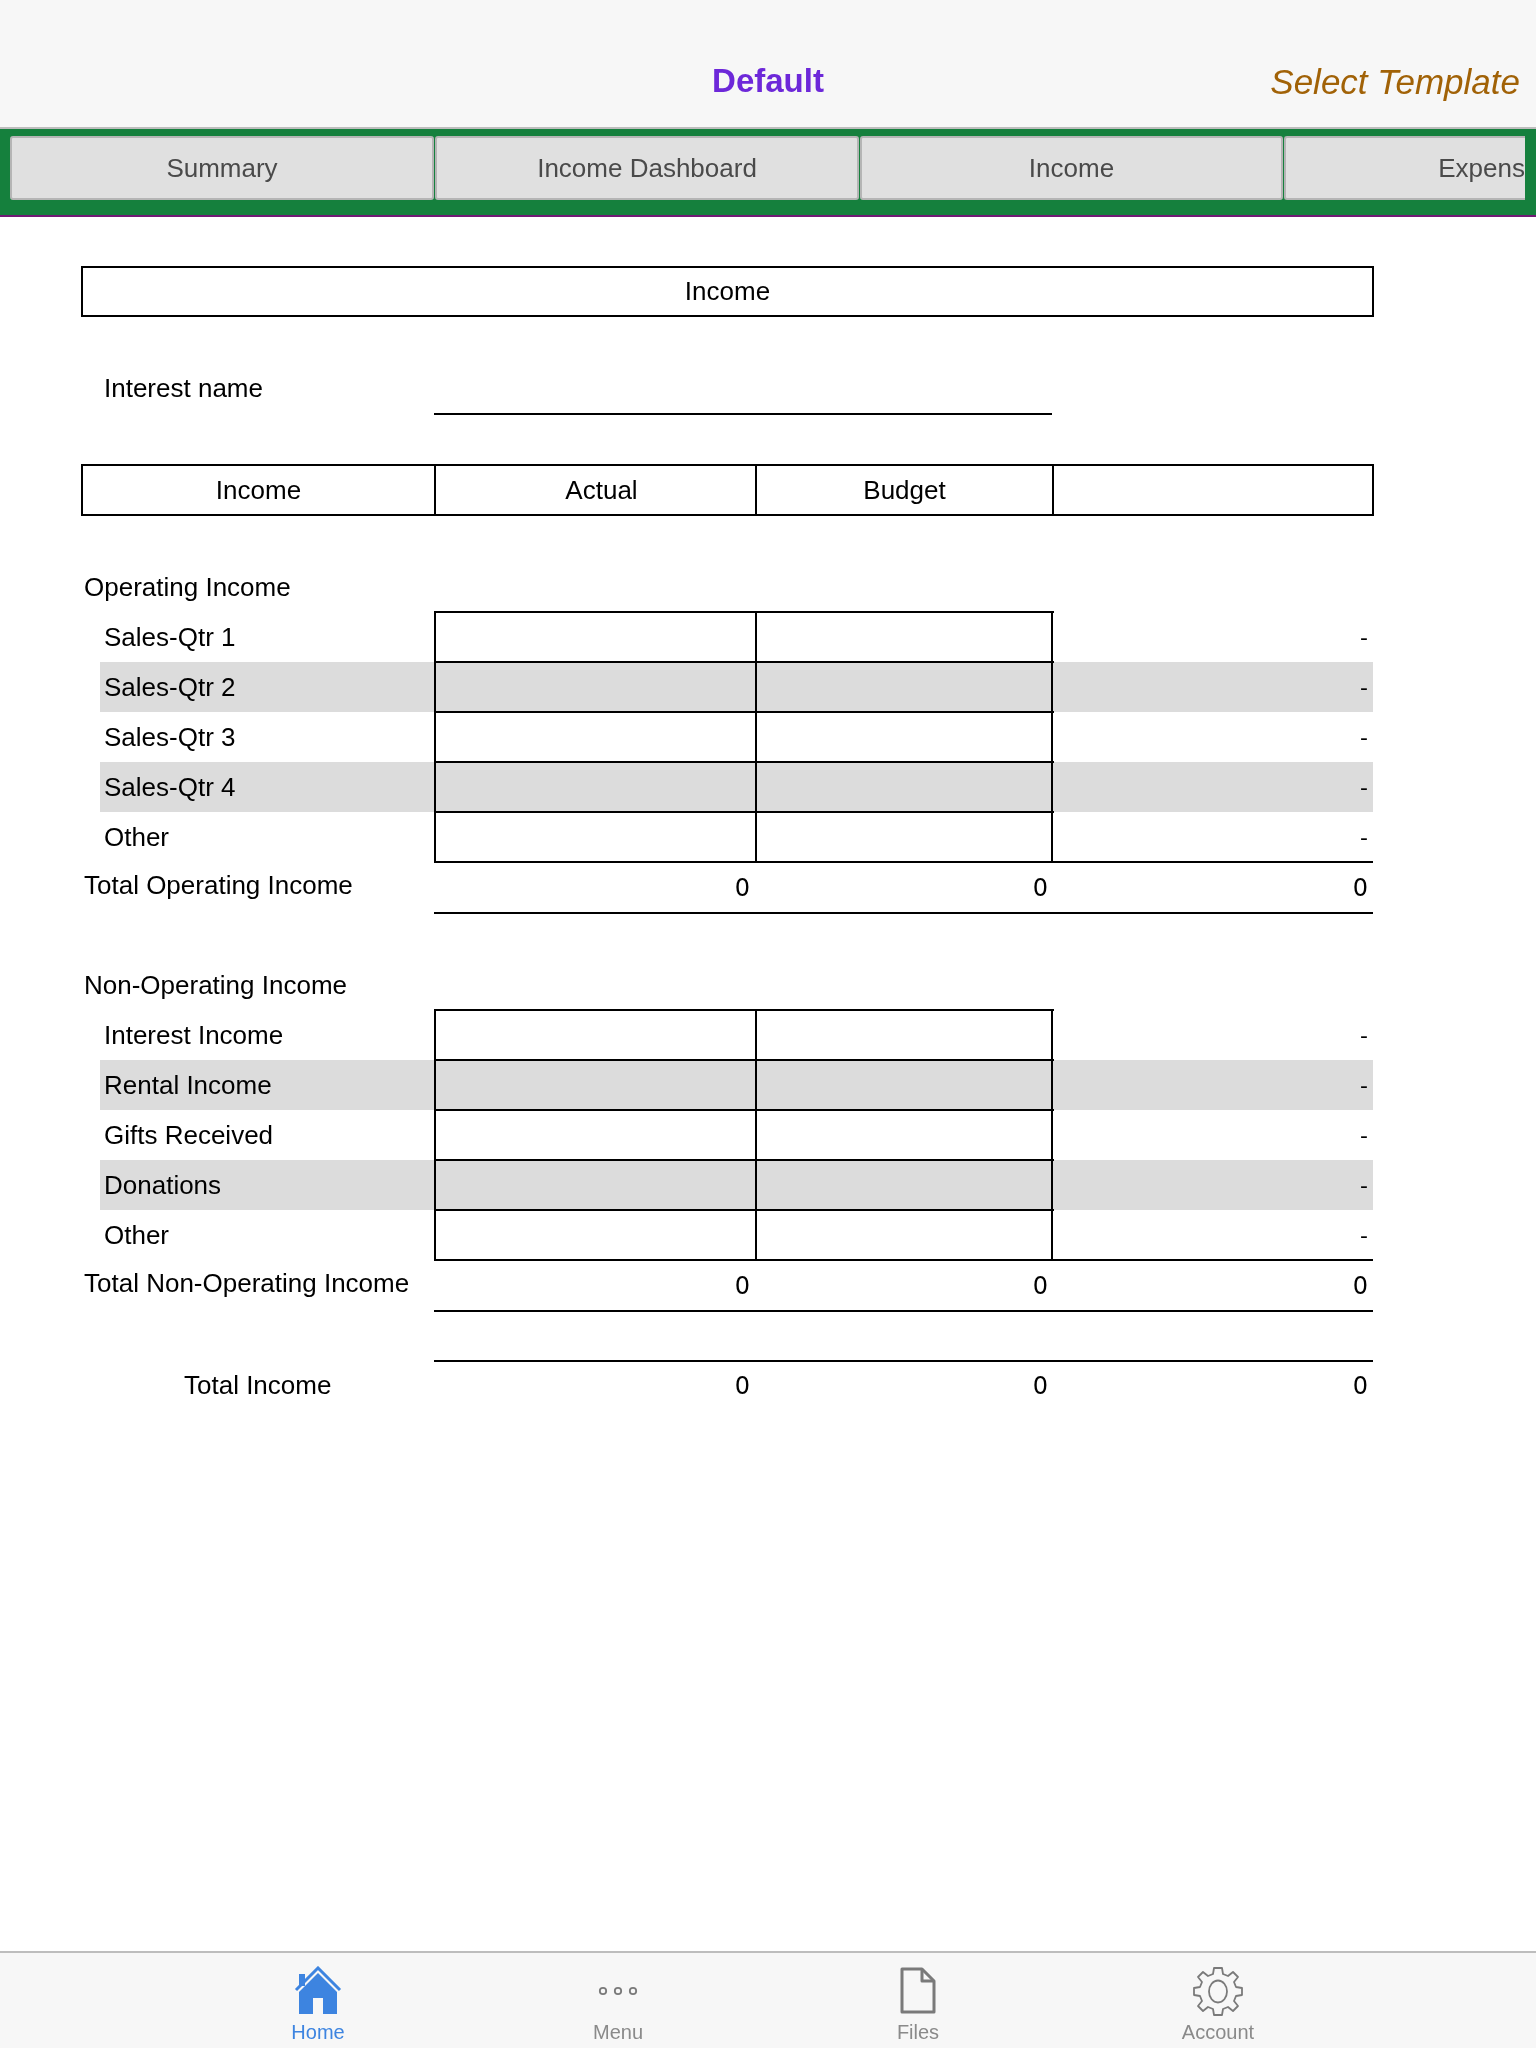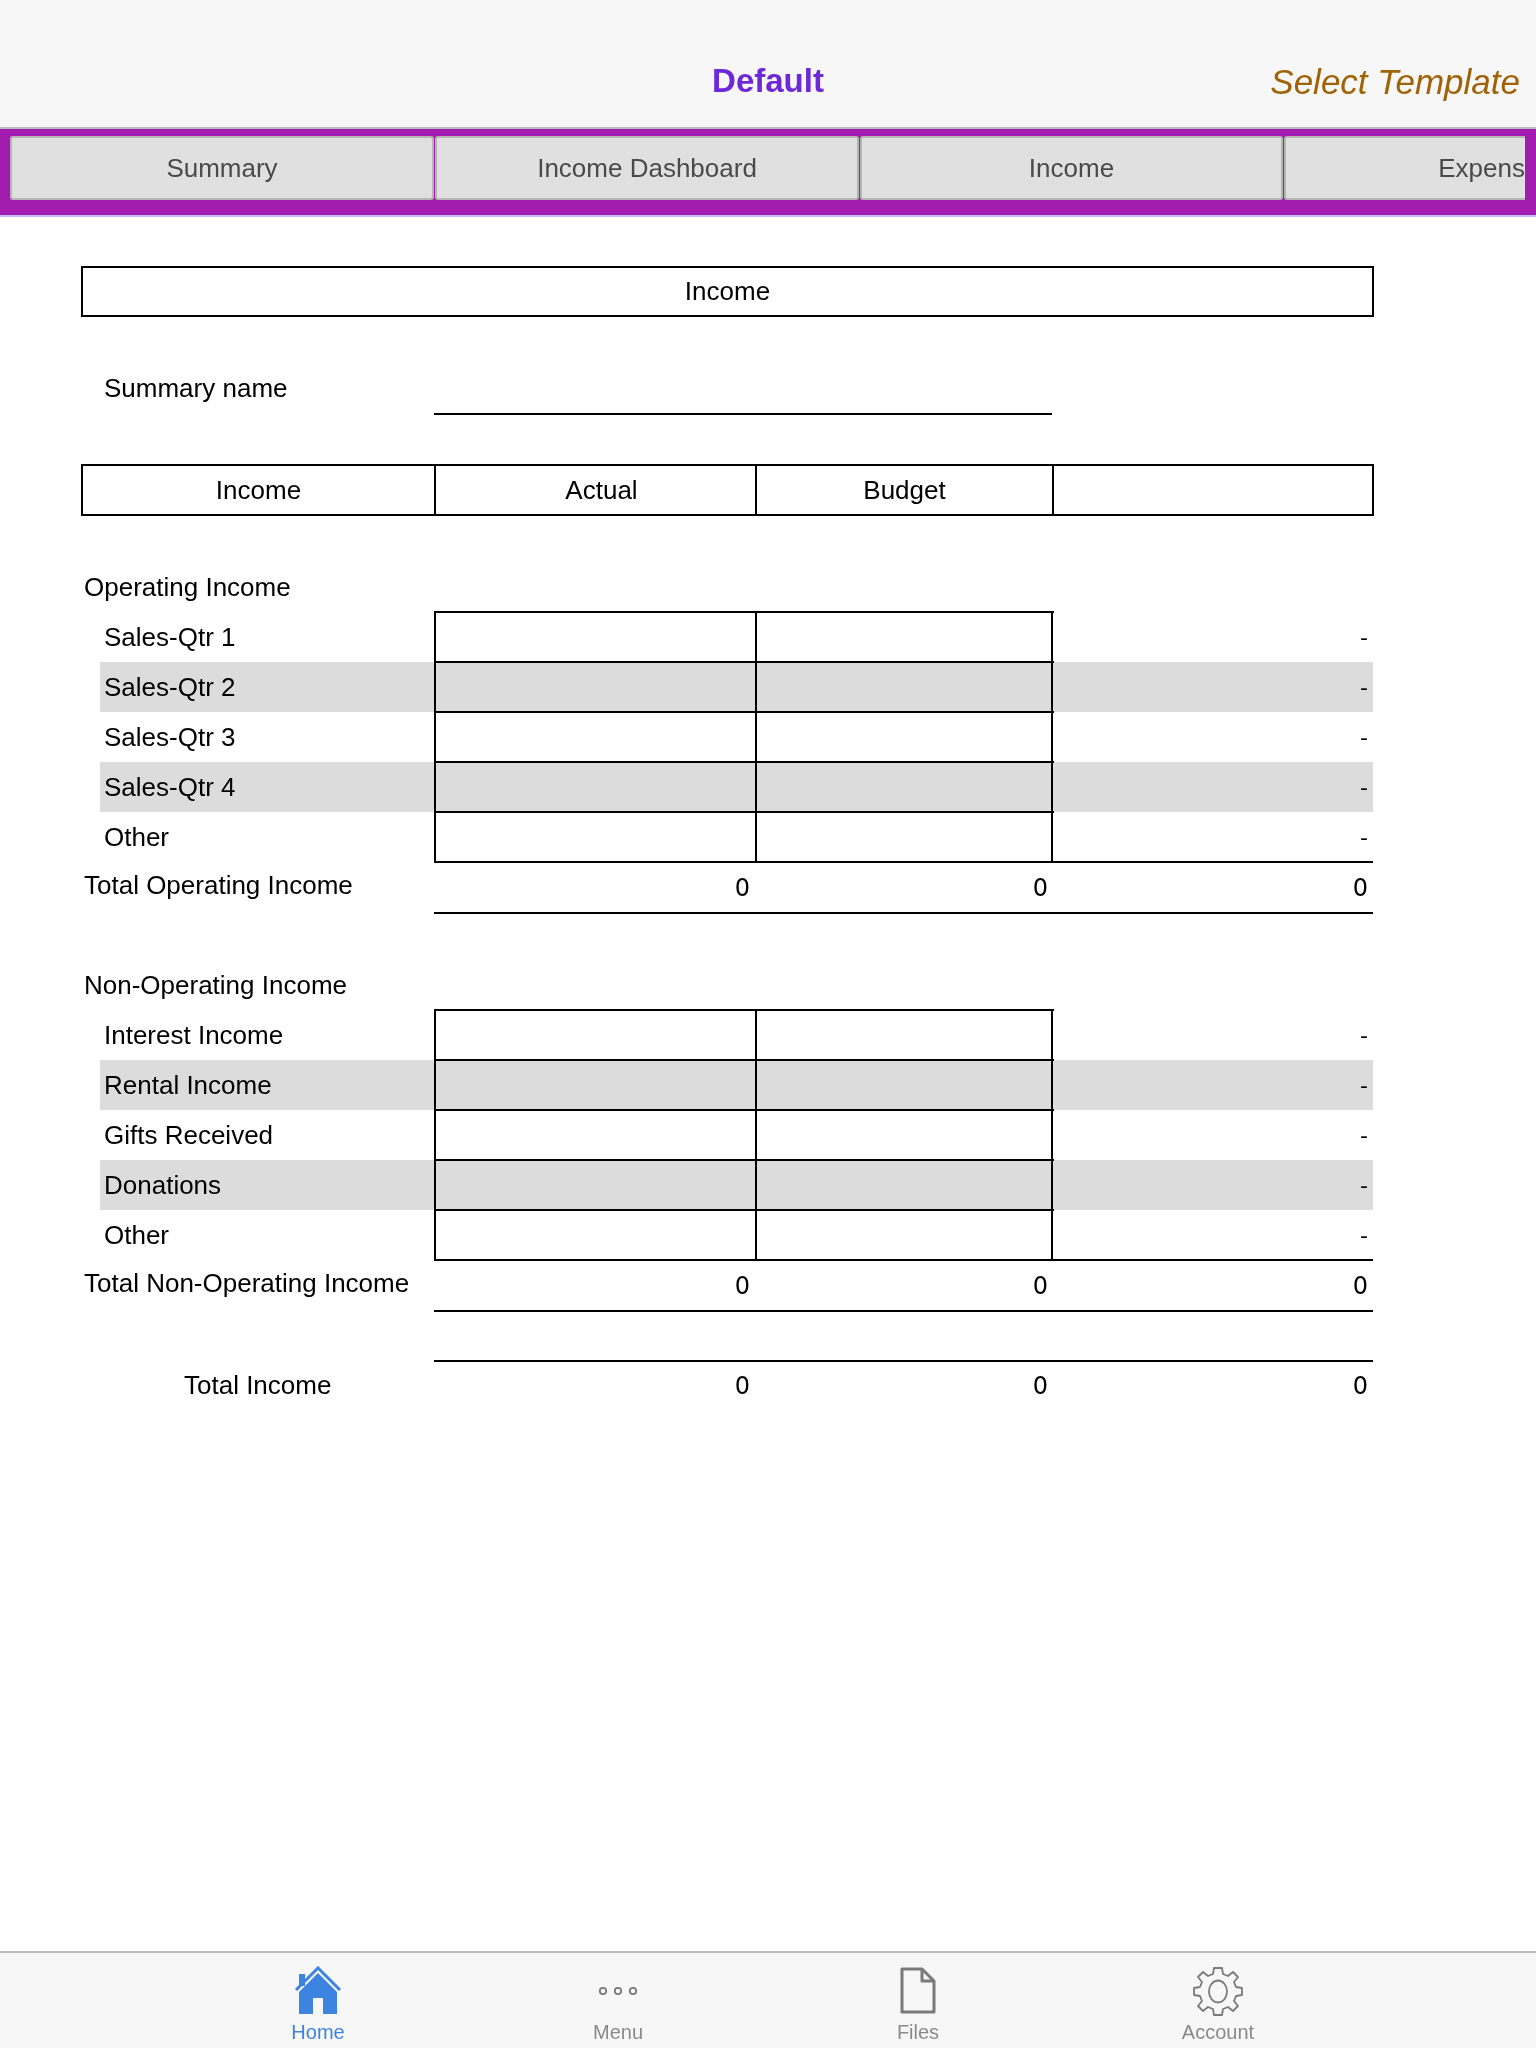--- a/index.html
+++ b/index.html
@@ -4,21 +4,21 @@
 <style>
   html, body { margin:0; padding:0; }
   body { width:1536px; height:2048px; position:relative; background:#ffffff; overflow:hidden;
          font-family:"Liberation Sans", sans-serif; color:#000; }
   .abs { position:absolute; }
   
   #navbar { left:0; top:0; width:1536px; height:127px; background:#f7f7f7; border-bottom:2px solid #bdbdbd; }
   #nav-title { left:0; width:1536px; top:62px; text-align:center; font-size:33px; font-weight:bold; color:#6d28d9; }
   #nav-select { right:16px; top:62px; font-size:35px; color:#a16207; cursor:pointer;font-style:italic; }
   
-  #tabbar { left:0; top:129px; width:1536px; height:86px; background:#a21caf; border-bottom:2px solid #c4b5fd; overflow:hidden; }
+  #tabbar { left:0; top:129px; width:1536px; height:86px; background:#15803d; border-bottom:2px solid #701a75; overflow:hidden; }
   .tab { position:absolute; top:7px; height:64px; background:#e0e0e0; border:2px solid #b5b5b5; border-radius:3px;
          box-sizing:border-box; display:flex; align-items:center; justify-content:center;
          font-size:26px; color:#4a4a4a; cursor:pointer; }
   .tab.cut { justify-content:flex-end; border-right:none; border-radius:3px 0 0 3px; }
   .tab.cut span { margin-right:0; }
   
   .box { border:2px solid #000; box-sizing:border-box; }
   .cell-text { font-size:26px; }
   #title-box { left:81px; top:266px; width:1293px; height:51px; display:flex; align-items:center; justify-content:center; }
   #biz-label { left:104px; top:373px; font-size:26px; }
@@ -66,21 +66,21 @@
     </div>
   <div class="tab cut" style="left:1284px;width:241px;">
       <span>Expens</span>
     </div>
 </div>
 
 <div id="title-box" class="abs box">
   <span class="cell-text">Income</span>
 </div>
 
-<div id="biz-label" class="abs">Summary name</div>
+<div id="biz-label" class="abs">Interest name</div>
 <div class="abs" style="left:434px;top:368px;width:618px;height:44px;cursor:text;"></div>
 <div id="biz-line" class="abs"></div>
 
 <div id="hdr" class="abs box">
   <div class="hcell" style="left:0;width:351px;">Income</div>
   <div class="hdiv" style="left:351px;"></div>
   <div class="hcell" style="left:353px;width:331px;">Actual</div>
   <div class="hdiv" style="left:672px;"></div>
   <div class="hcell" style="left:674px;width:295px;">Budget</div>
   <div class="hdiv" style="left:969px;"></div>

